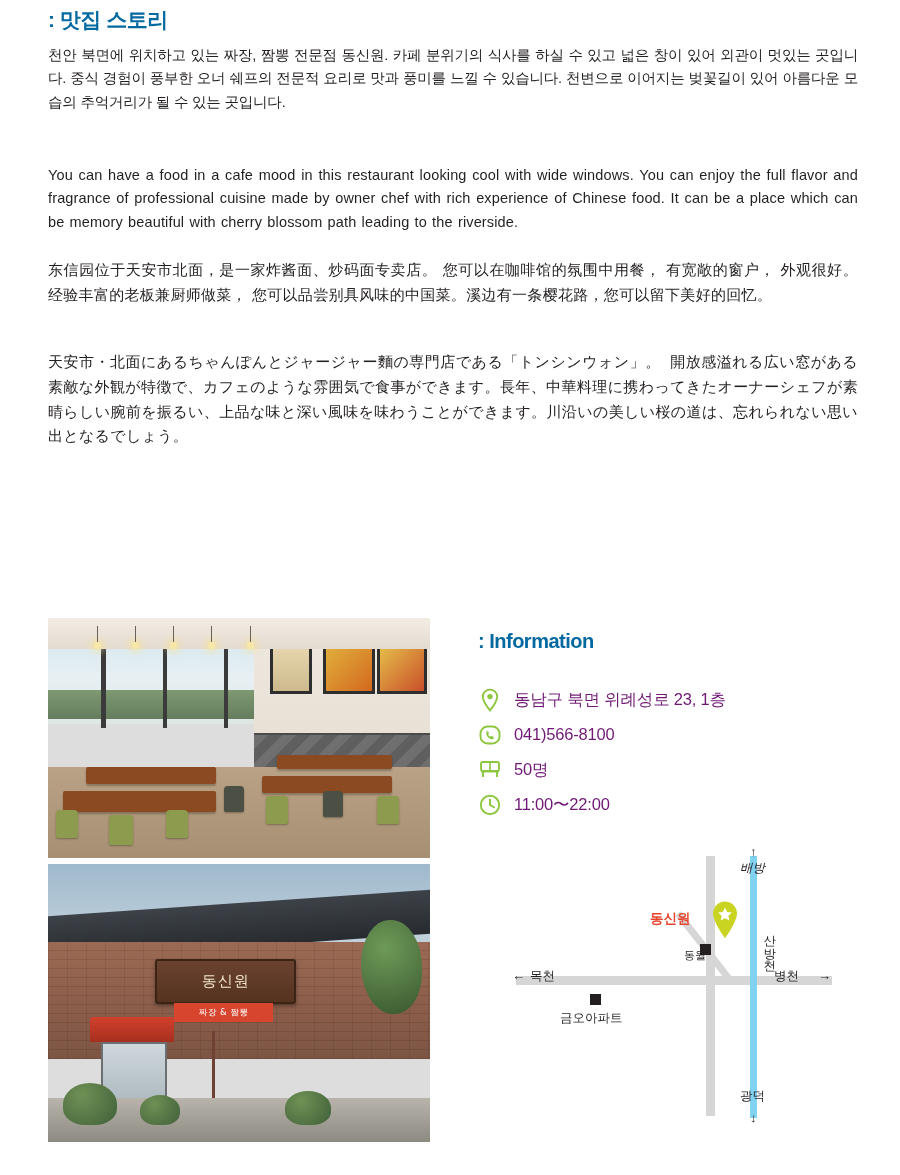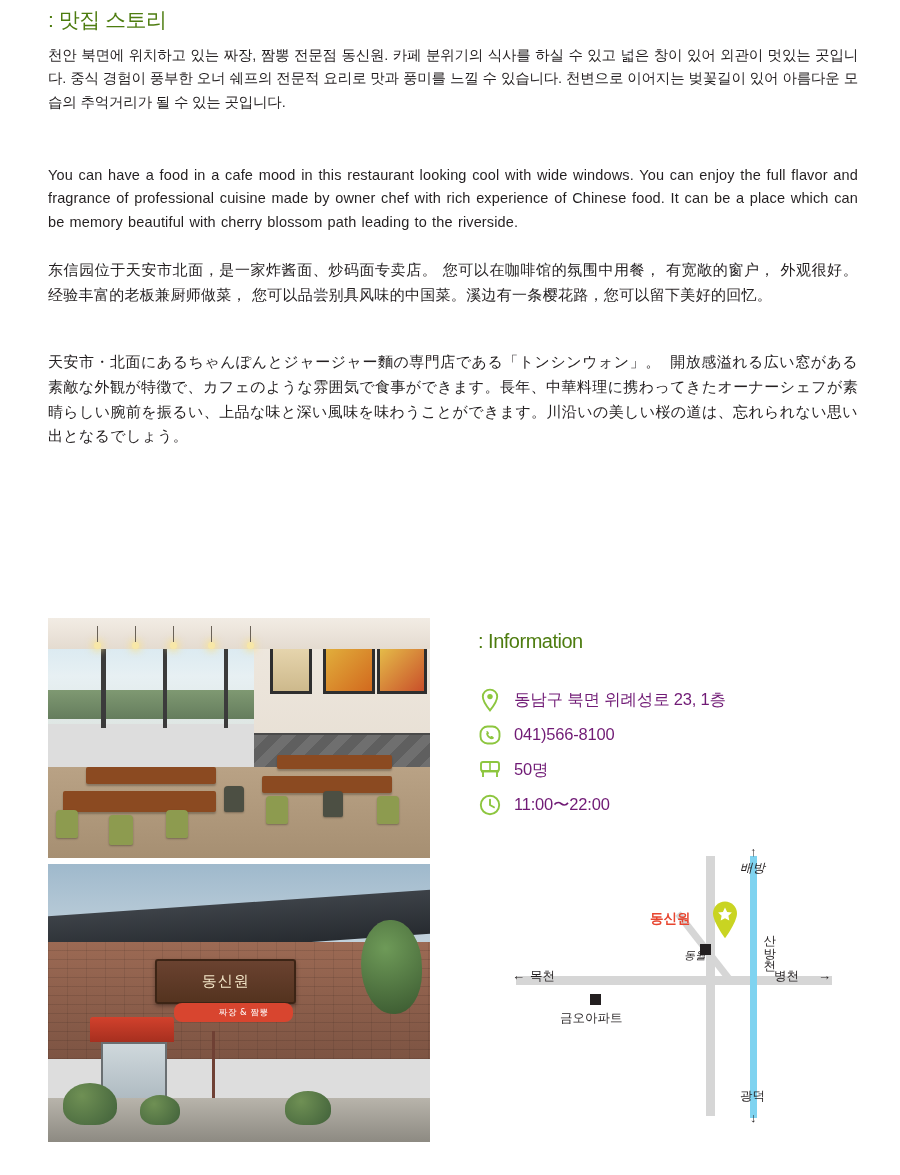--- a/index.html
+++ b/index.html
@@ -18,22 +18,22 @@
   .page {
     position: relative;
     width: 900px;
     height: 1175px;
   }
 
   
   .section-heading {
     position: absolute;
     font-size: 21px;
-    font-weight: normal;
-    color: #4d7c0f;
+    font-weight: bold;
+    color: #0369a1;
     letter-spacing: -0.5px;
     white-space: nowrap;
   }
   #story-heading {
     left: 48px;
     top: 6px;
   }
   #info-heading {
     left: 478px;
     top: 630px;
@@ -172,25 +172,24 @@
     position: absolute; left: 28%; top: 34%; width: 36%; height: 15%;
     background: linear-gradient(#6a4230, #54331f);
     border: 2px solid #3c2415; border-radius: 3px;
     display: flex; align-items: center; justify-content: center;
     color: #f3e6c8; font-size: 15px; letter-spacing: 1px;
     font-family: "DejaVu Sans", sans-serif;
     box-shadow: 0 2px 4px rgba(0,0,0,.35);
   }
   .ext-signsub {
     position: absolute; left: 33%; top: 50%; width: 26%; height: 7%;
-    background: #d8452f; border-radius: 8px;
+    background: #d8452f; border-radius: 0;
     display: flex; align-items: center; justify-content: center;
     color: #fff; font-size: 8.5px; letter-spacing: .5px;
     font-family: "DejaVu Sans", sans-serif;
-    padding-left: 20px;
   }
   .ext-awning {
     position: absolute; left: 11%; top: 55%; width: 22%; height: 9%;
     background: linear-gradient(#d2412c, #a62f1f);
     border-radius: 3px 3px 0 0;
   }
   .ext-door {
     position: absolute; left: 14%; top: 64%; width: 16%; height: 20%;
     background: linear-gradient(#cfd8dc, #aebac1);
     border: 2px solid #6a6f72;
@@ -437,21 +436,21 @@
 
     <div class="map-arrow" style="left:34px; top:120px;">←</div>
     <div class="map-label" style="left:52px; top:120px;">목천</div>
 
     <div class="map-arrow" style="left:340px; top:120px;">→</div>
     <div class="map-label" style="left:296px; top:120px;">병천</div>
 
     <div class="map-label" style="left:284px; top:78px; writing-mode:vertical-rl; line-height:1.1;">산방천</div>
 
     <div class="map-sq" style="left:222px; top:96px;"></div>
-    <div class="map-label" style="left:206px; top:100px; font-size:11px;font-style:italic;">동월</div>
+    <div class="map-label" style="left:206px; top:100px; font-size:11px;">동월</div>
 
     <div class="map-sq" style="left:112px; top:146px;"></div>
     <div class="map-label" style="left:82px; top:162px;">금오아파트</div>
 
     <div class="map-pin">
       <svg width="30" height="40" viewBox="0 0 30 40">
         <path d="M15 1.5C8.4 1.5 3 6.8 3 13.3c0 8.9 12 25 12 25s12-16.1 12-25C27 6.8 21.6 1.5 15 1.5z" fill="#c9d422"></path>
         <path d="M15 7.5l2.1 4.4 4.8.6-3.5 3.3.9 4.8-4.3-2.4-4.3 2.4.9-4.8-3.5-3.3 4.8-.6z" fill="#ffffff"></path>
       </svg>
     </div>

